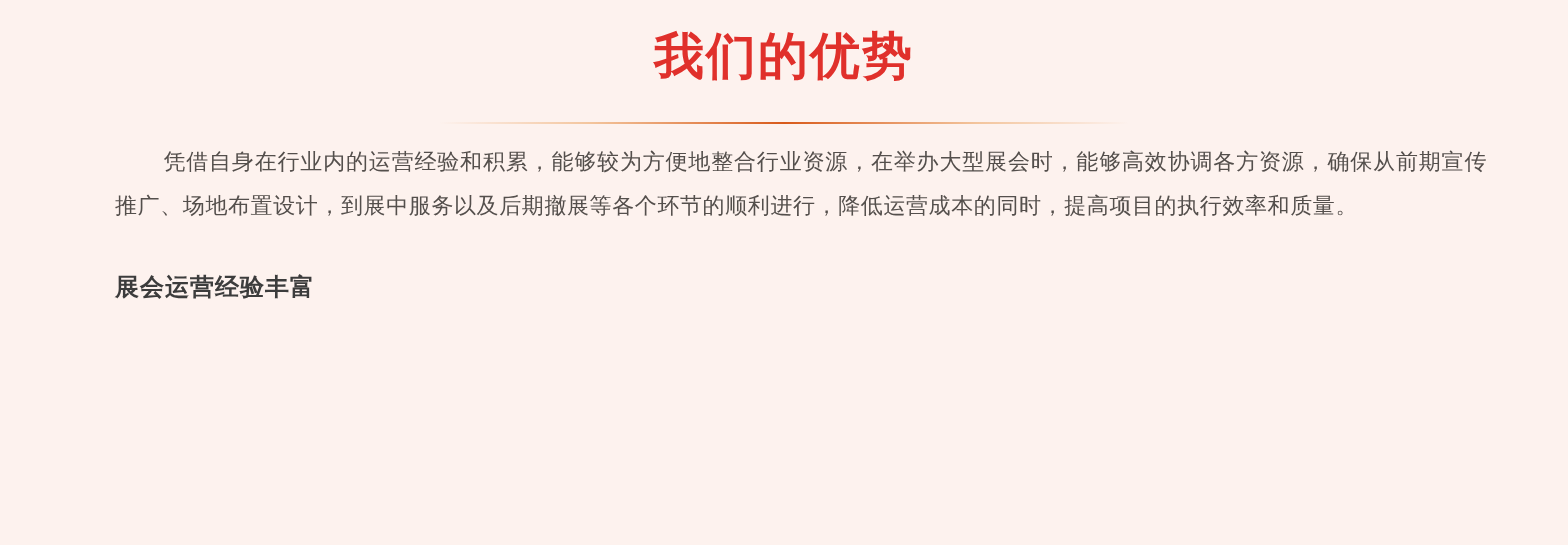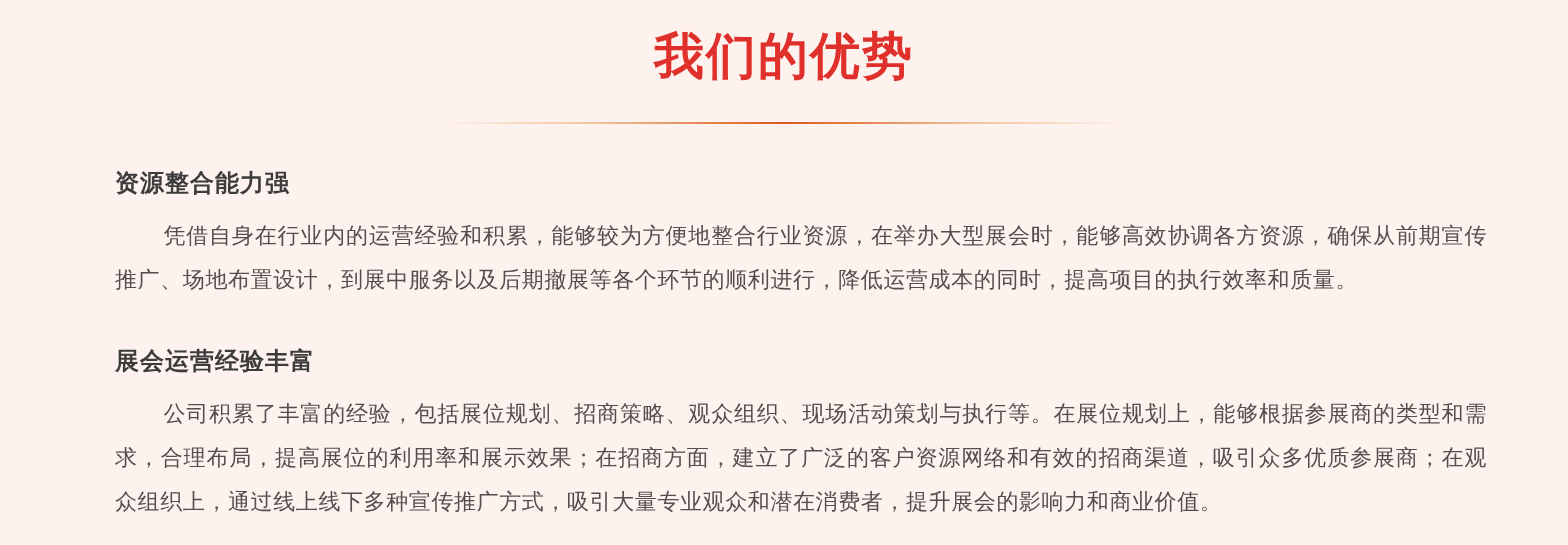--- a/index.html
+++ b/index.html
@@ -60,20 +60,18 @@
 </head>
 <body>
 
 <section class="advantages-section">
   <h1 class="section-title">我们的优势</h1>
 
   <div class="title-divider"></div>
 
   <div class="content">
 
-    <h2 class="block-heading">资源整合能力强</h2>
     <p class="block-body">凭借自身在行业内的运营经验和积累，能够较为方便地整合行业资源，在举办大型展会时，能够高效协调各方资源，确保从前期宣传推广、场地布置设计，到展中服务以及后期撤展等各个环节的顺利进行，降低运营成本的同时，提高项目的执行效率和质量。</p>
 
     <h2 class="block-heading second">展会运营经验丰富</h2>
-    <p class="block-body">公司积累了丰富的经验，包括展位规划、招商策略、观众组织、现场活动策划与执行等。在展位规划上，能够根据参展商的类型和需求，合理布局，提高展位的利用率和展示效果；在招商方面，建立了广泛的客户资源网络和有效的招商渠道，吸引众多优质参展商；在观众组织上，通过线上线下多种宣传推广方式，吸引大量专业观众和潜在消费者，提升展会的影响力和商业价值。</p>
 
   </div>
 </section>
 
 </body></html>

